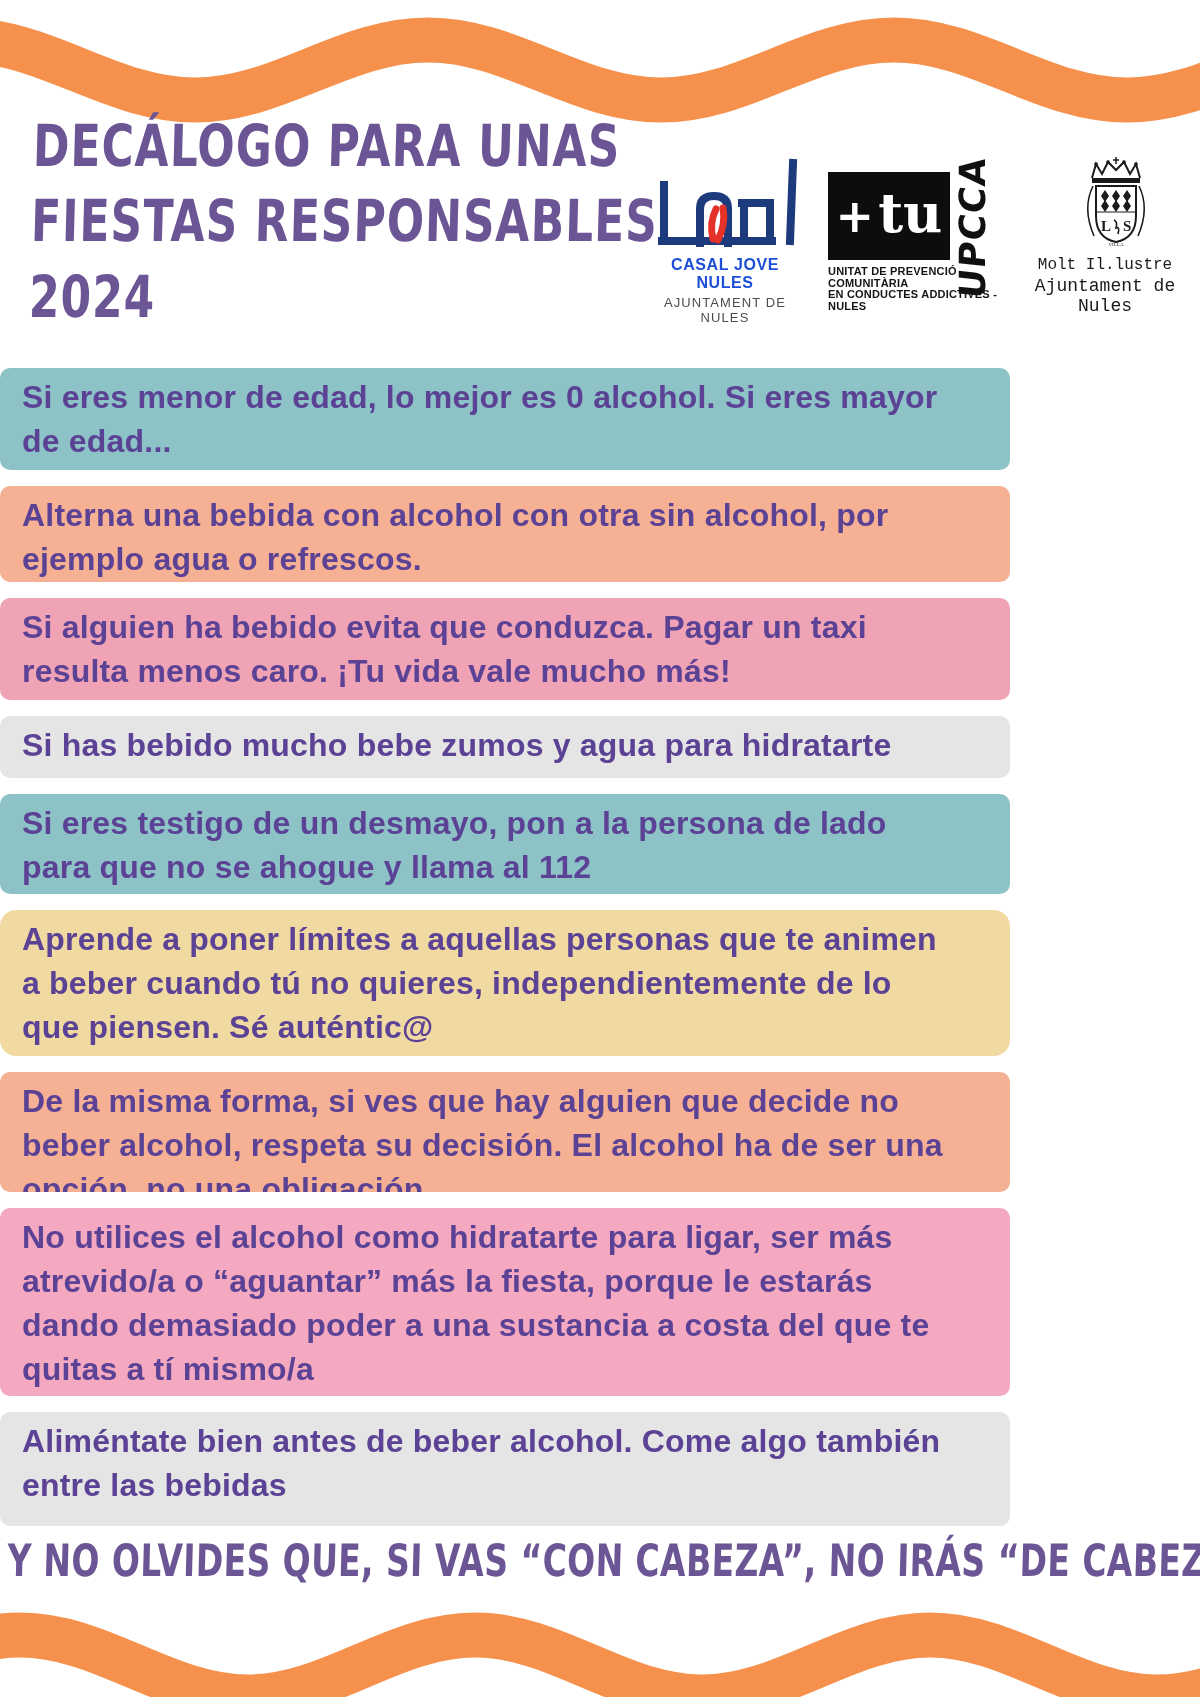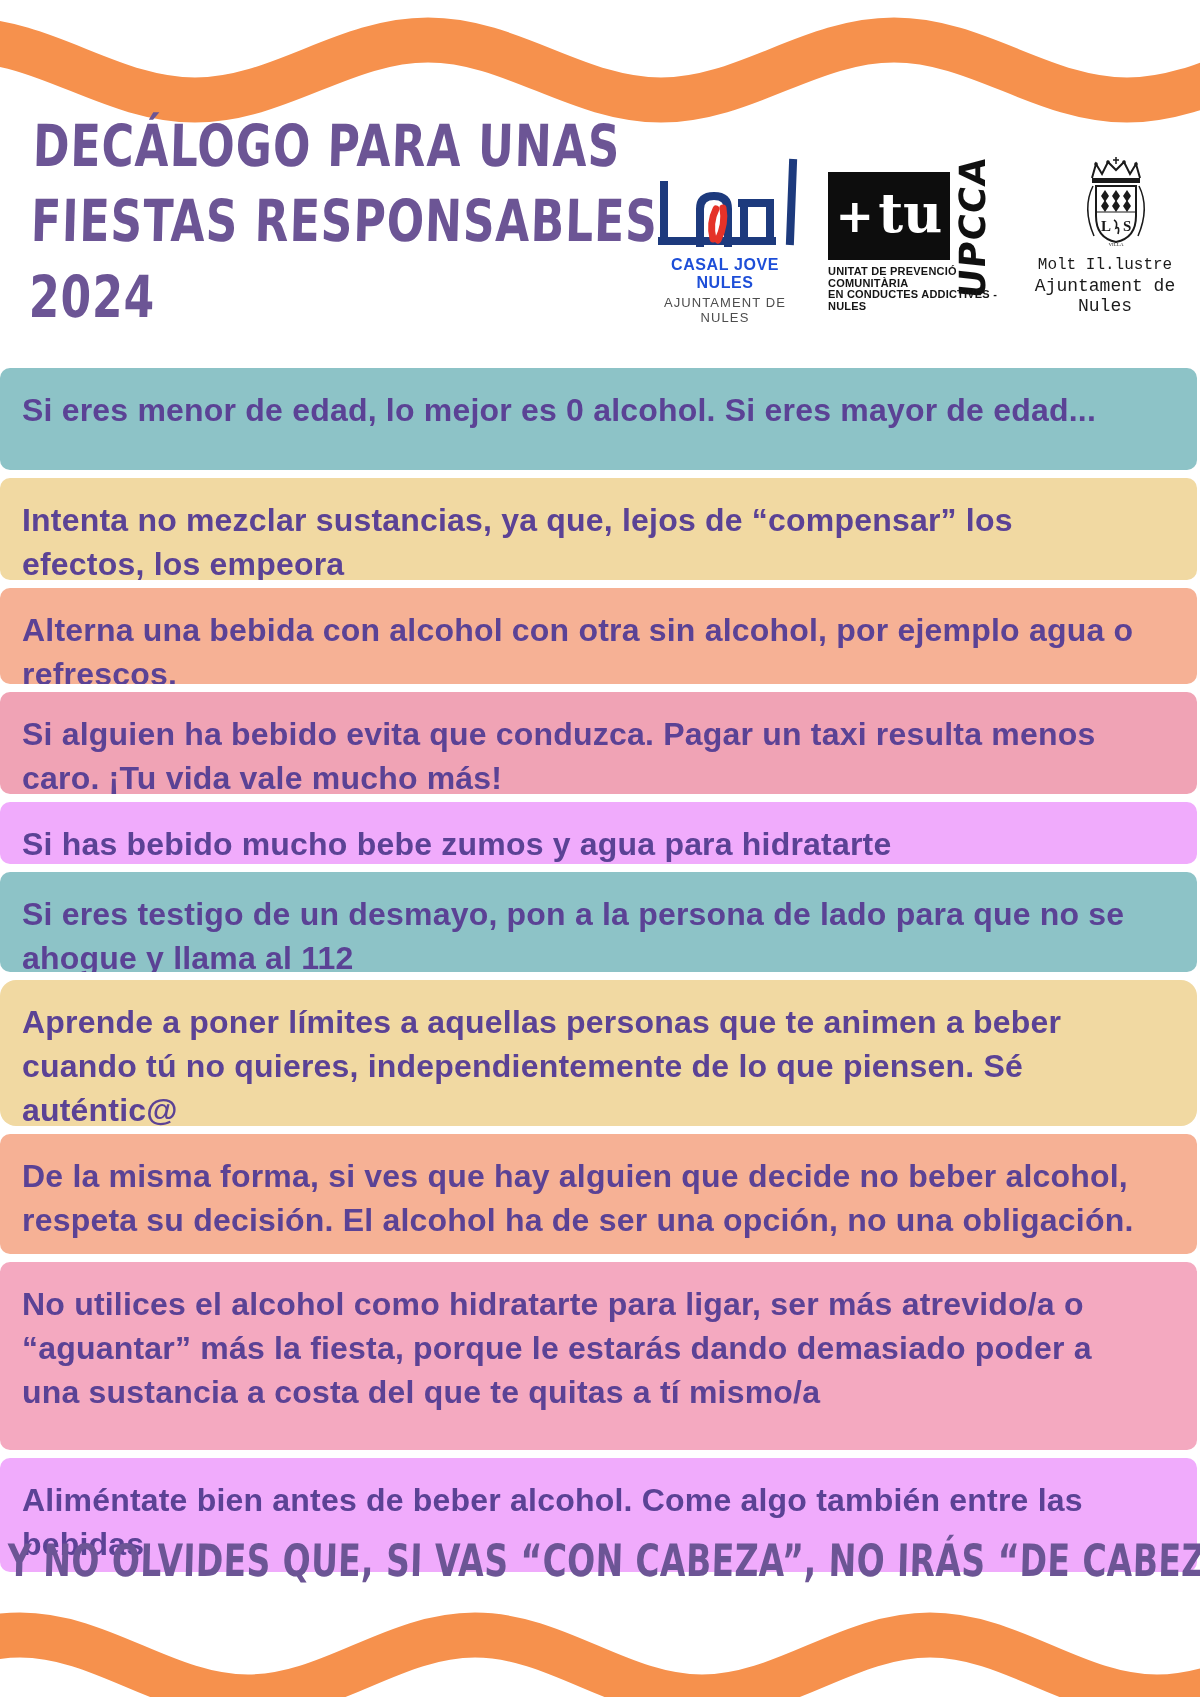--- a/index.html
+++ b/index.html
@@ -42,29 +42,29 @@
   }
   .logo-arms{position:absolute;left:1072px;top:156px;}
   .arms-caption{position:absolute;left:1010px;top:256px;width:190px;text-align:center;
     font-family:Liberation Mono, monospace;color:#1b1b1b;}
   .arms-caption .l1{font-size:16px;}
   .arms-caption .l2{font-size:18px;margin-top:2px;}
 
   
   .decalogue{position:absolute;left:0;top:368px;width:1197px;}
   .band{
-    width:1197px;box-sizing:border-box;border-radius:10px;margin-bottom:8px;
-    padding:20px 58px 0 22px;overflow:hidden;
+    width:1010px;box-sizing:border-box;border-radius:10px;margin-bottom:16px;
+    padding:7px 58px 0 22px;overflow:hidden;
     color:#5b4295;font-weight:bold;font-size:32px;line-height:44px;letter-spacing:0.2px;
   }
   .c-teal{background:#8dc3c7;}
   .c-tan{background:#f1d9a2;}
   .c-salmon{background:#f6b195;}
   .c-pink{background:#f0a3b5;}
-  .c-lime{background:#f0abfc;}
+  .c-lime{background:#e5e5e5;}
   .c-pinklight{background:#f4a9c0;}
   .band-1{height:102px;}
   .band-2{height:102px;}
   .band-3{height:96px;}
   .band-4{height:102px;}
   .band-5{height:62px;}
   .band-6{height:100px;}
   .band-7{height:146px;border-radius:16px;}
   .band-8{height:120px;}
   .band-9{height:188px;}
@@ -148,21 +148,20 @@
   <path d="M42 64 q 4 2 2 8 q 4 -2 2 6" fill="none" stroke="#1a1a1a" stroke-width="1.6"></path>
   <text x="44" y="90" font-family="Liberation Serif, serif" font-size="5" fill="#1a1a1a" text-anchor="middle">VILLA</text>
 </svg>
 <div class="arms-caption">
   <div class="l1">Molt Il.lustre</div>
   <div class="l2">Ajuntament de Nules</div>
 </div>
 
 <div class="decalogue">
   <div class="band band-1 c-teal">Si eres menor de edad, lo mejor es 0 alcohol. Si eres mayor de edad...</div>
-  <div class="band band-2 c-tan">Intenta no mezclar sustancias, ya que, lejos de “compensar” los efectos, los empeora</div>
   <div class="band band-3 c-salmon">Alterna una bebida con alcohol con otra sin alcohol, por ejemplo agua o refrescos.</div>
   <div class="band band-4 c-pink">Si alguien ha bebido evita que conduzca. Pagar un taxi resulta menos caro. ¡Tu vida vale mucho más!</div>
   <div class="band band-5 c-lime">Si has bebido mucho bebe zumos y agua para hidratarte</div>
   <div class="band band-6 c-teal">Si eres testigo de un desmayo, pon a la persona de lado para que no se ahogue y llama al 112</div>
   <div class="band band-7 c-tan">Aprende a poner límites a aquellas personas que te animen a beber cuando tú no quieres, independientemente de lo que piensen. Sé auténtic@</div>
   <div class="band band-8 c-salmon">De la misma forma, si ves que hay alguien que decide no beber alcohol, respeta su decisión. El alcohol ha de ser una opción, no una obligación.</div>
   <div class="band band-9 c-pinklight">No utilices el alcohol como hidratarte para ligar, ser más atrevido/a o “aguantar” más la fiesta, porque le estarás dando demasiado poder a una sustancia a costa del que te quitas a tí mismo/a</div>
   <div class="band band-10 c-lime">Aliméntate bien antes de beber alcohol. Come algo también entre las bebidas</div>
 </div>
 

